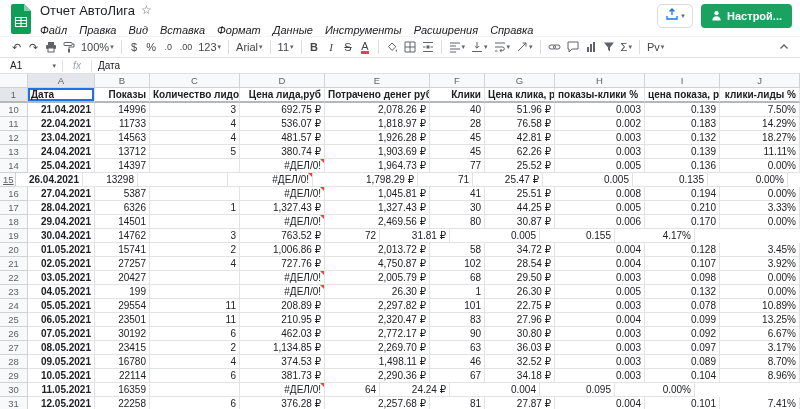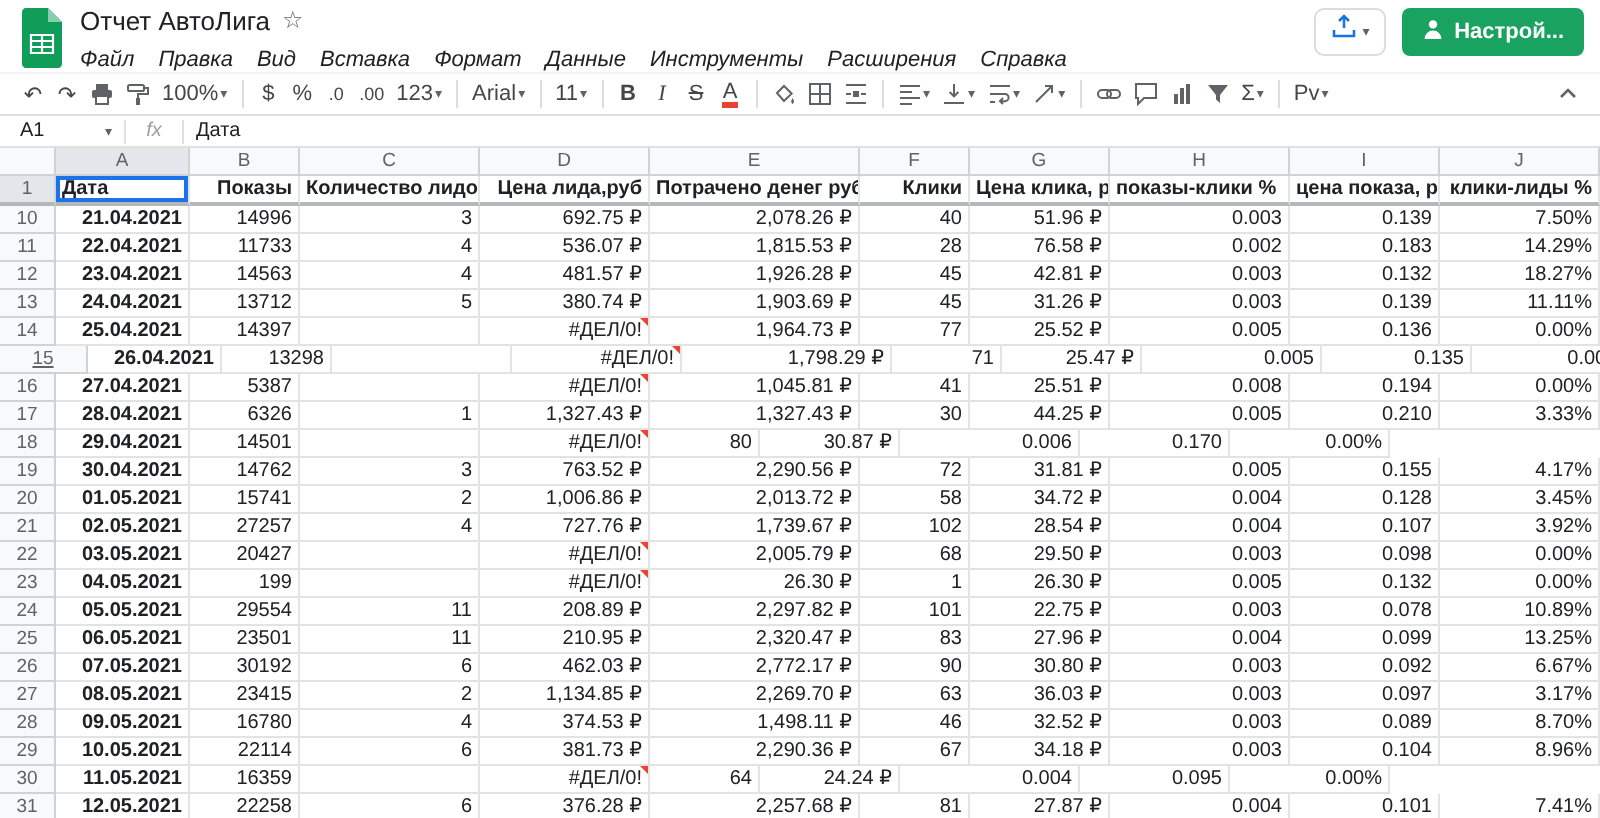--- a/index.html
+++ b/index.html
@@ -289,21 +289,21 @@
       <div class="gcell ar" style="width: 90px;">0.003</div>
       <div class="gcell ar" style="width: 75px;">0.139</div>
       <div class="gcell ar" style="width: 80px;">7.50%</div>
     </div>
     <div class="grow">
       <div class="gcell rowhead" style="width: 28px;">11</div>
       <div class="gcell ar bold" style="width: 67px;">22.04.2021</div>
       <div class="gcell ar" style="width: 55px;">11733</div>
       <div class="gcell ar" style="width: 90px;">4</div>
       <div class="gcell ar" style="width: 85px;">536.07 ₽</div>
-      <div class="gcell ar" style="width: 105px;">1,815.53 ₽</div>
+      <div class="gcell ar" style="width: 105px;">1,818.97 ₽</div>
       <div class="gcell ar" style="width: 55px;">28</div>
       <div class="gcell ar" style="width: 70px;">76.58 ₽</div>
       <div class="gcell ar" style="width: 90px;">0.002</div>
       <div class="gcell ar" style="width: 75px;">0.183</div>
       <div class="gcell ar" style="width: 80px;">14.29%</div>
     </div>
     <div class="grow">
       <div class="gcell rowhead" style="width: 28px;">12</div>
       <div class="gcell ar bold" style="width: 67px;">23.04.2021</div>
       <div class="gcell ar" style="width: 55px;">14563</div>
@@ -317,40 +317,40 @@
       <div class="gcell ar" style="width: 80px;">18.27%</div>
     </div>
     <div class="grow">
       <div class="gcell rowhead" style="width: 28px;">13</div>
       <div class="gcell ar bold" style="width: 67px;">24.04.2021</div>
       <div class="gcell ar" style="width: 55px;">13712</div>
       <div class="gcell ar" style="width: 90px;">5</div>
       <div class="gcell ar" style="width: 85px;">380.74 ₽</div>
       <div class="gcell ar" style="width: 105px;">1,903.69 ₽</div>
       <div class="gcell ar" style="width: 55px;">45</div>
-      <div class="gcell ar" style="width: 70px;">31.26 ₽</div>
+      <div class="gcell ar" style="width: 70px;">62.26 ₽</div>
       <div class="gcell ar" style="width: 90px;">0.003</div>
       <div class="gcell ar" style="width: 75px;">0.139</div>
       <div class="gcell ar" style="width: 80px;">11.11%</div>
     </div>
     <div class="grow">
       <div class="gcell rowhead" style="width: 28px;">14</div>
       <div class="gcell ar bold" style="width: 67px;">25.04.2021</div>
       <div class="gcell ar" style="width: 55px;">14397</div>
       <div class="gcell ar" style="width: 90px;"></div>
       <div class="gcell ar err" style="width: 85px;">#ДЕЛ/0!</div>
       <div class="gcell ar" style="width: 105px;">1,964.73 ₽</div>
       <div class="gcell ar" style="width: 55px;">77</div>
       <div class="gcell ar" style="width: 70px;">25.52 ₽</div>
       <div class="gcell ar" style="width: 90px;">0.005</div>
       <div class="gcell ar" style="width: 75px;">0.136</div>
       <div class="gcell ar" style="width: 80px;">0.00%</div>
     </div>
     <div class="grow">
-      <div class="gcell rowhead" style="width: 44px; text-decoration: underline;">15</div>
+      <div class="gcell rowhead" style="width: 16px; text-decoration: underline;">15</div>
       <div class="gcell ar bold" style="width: 67px;">26.04.2021</div>
       <div class="gcell ar" style="width: 55px;">13298</div>
       <div class="gcell ar" style="width: 90px;"></div>
       <div class="gcell ar err" style="width: 85px;">#ДЕЛ/0!</div>
       <div class="gcell ar" style="width: 105px;">1,798.29 ₽</div>
       <div class="gcell ar" style="width: 55px;">71</div>
       <div class="gcell ar" style="width: 70px;">25.47 ₽</div>
       <div class="gcell ar" style="width: 90px;">0.005</div>
       <div class="gcell ar" style="width: 75px;">0.135</div>
       <div class="gcell ar" style="width: 80px;">0.00%</div>
@@ -380,33 +380,33 @@
       <div class="gcell ar" style="width: 90px;">0.005</div>
       <div class="gcell ar" style="width: 75px;">0.210</div>
       <div class="gcell ar" style="width: 80px;">3.33%</div>
     </div>
     <div class="grow">
       <div class="gcell rowhead" style="width: 28px;">18</div>
       <div class="gcell ar bold" style="width: 67px;">29.04.2021</div>
       <div class="gcell ar" style="width: 55px;">14501</div>
       <div class="gcell ar" style="width: 90px;"></div>
       <div class="gcell ar err" style="width: 85px;">#ДЕЛ/0!</div>
+      <div class="gcell ar" style="width: 105px;">2,469.56 ₽</div>
       <div class="gcell ar" style="width: 55px;">80</div>
       <div class="gcell ar" style="width: 70px;">30.87 ₽</div>
       <div class="gcell ar" style="width: 90px;">0.006</div>
       <div class="gcell ar" style="width: 75px;">0.170</div>
       <div class="gcell ar" style="width: 80px;">0.00%</div>
     </div>
     <div class="grow">
       <div class="gcell rowhead" style="width: 28px;">19</div>
       <div class="gcell ar bold" style="width: 67px;">30.04.2021</div>
       <div class="gcell ar" style="width: 55px;">14762</div>
       <div class="gcell ar" style="width: 90px;">3</div>
       <div class="gcell ar" style="width: 85px;">763.52 ₽</div>
-      <div class="gcell ar" style="width: 105px;">2,290.56 ₽</div>
       <div class="gcell ar" style="width: 55px;">72</div>
       <div class="gcell ar" style="width: 70px;">31.81 ₽</div>
       <div class="gcell ar" style="width: 90px;">0.005</div>
       <div class="gcell ar" style="width: 75px;">0.155</div>
       <div class="gcell ar" style="width: 80px;">4.17%</div>
     </div>
     <div class="grow">
       <div class="gcell rowhead" style="width: 28px;">20</div>
       <div class="gcell ar bold" style="width: 67px;">01.05.2021</div>
       <div class="gcell ar" style="width: 55px;">15741</div>
@@ -418,21 +418,21 @@
       <div class="gcell ar" style="width: 90px;">0.004</div>
       <div class="gcell ar" style="width: 75px;">0.128</div>
       <div class="gcell ar" style="width: 80px;">3.45%</div>
     </div>
     <div class="grow">
       <div class="gcell rowhead" style="width: 28px;">21</div>
       <div class="gcell ar bold" style="width: 67px;">02.05.2021</div>
       <div class="gcell ar" style="width: 55px;">27257</div>
       <div class="gcell ar" style="width: 90px;">4</div>
       <div class="gcell ar" style="width: 85px;">727.76 ₽</div>
-      <div class="gcell ar" style="width: 105px;">1,739.67 ₽</div>
+      <div class="gcell ar" style="width: 105px;">4,750.87 ₽</div>
       <div class="gcell ar" style="width: 55px;">102</div>
       <div class="gcell ar" style="width: 70px;">28.54 ₽</div>
       <div class="gcell ar" style="width: 90px;">0.004</div>
       <div class="gcell ar" style="width: 75px;">0.107</div>
       <div class="gcell ar" style="width: 80px;">3.92%</div>
     </div>
     <div class="grow">
       <div class="gcell rowhead" style="width: 28px;">22</div>
       <div class="gcell ar bold" style="width: 67px;">03.05.2021</div>
       <div class="gcell ar" style="width: 55px;">20427</div>

